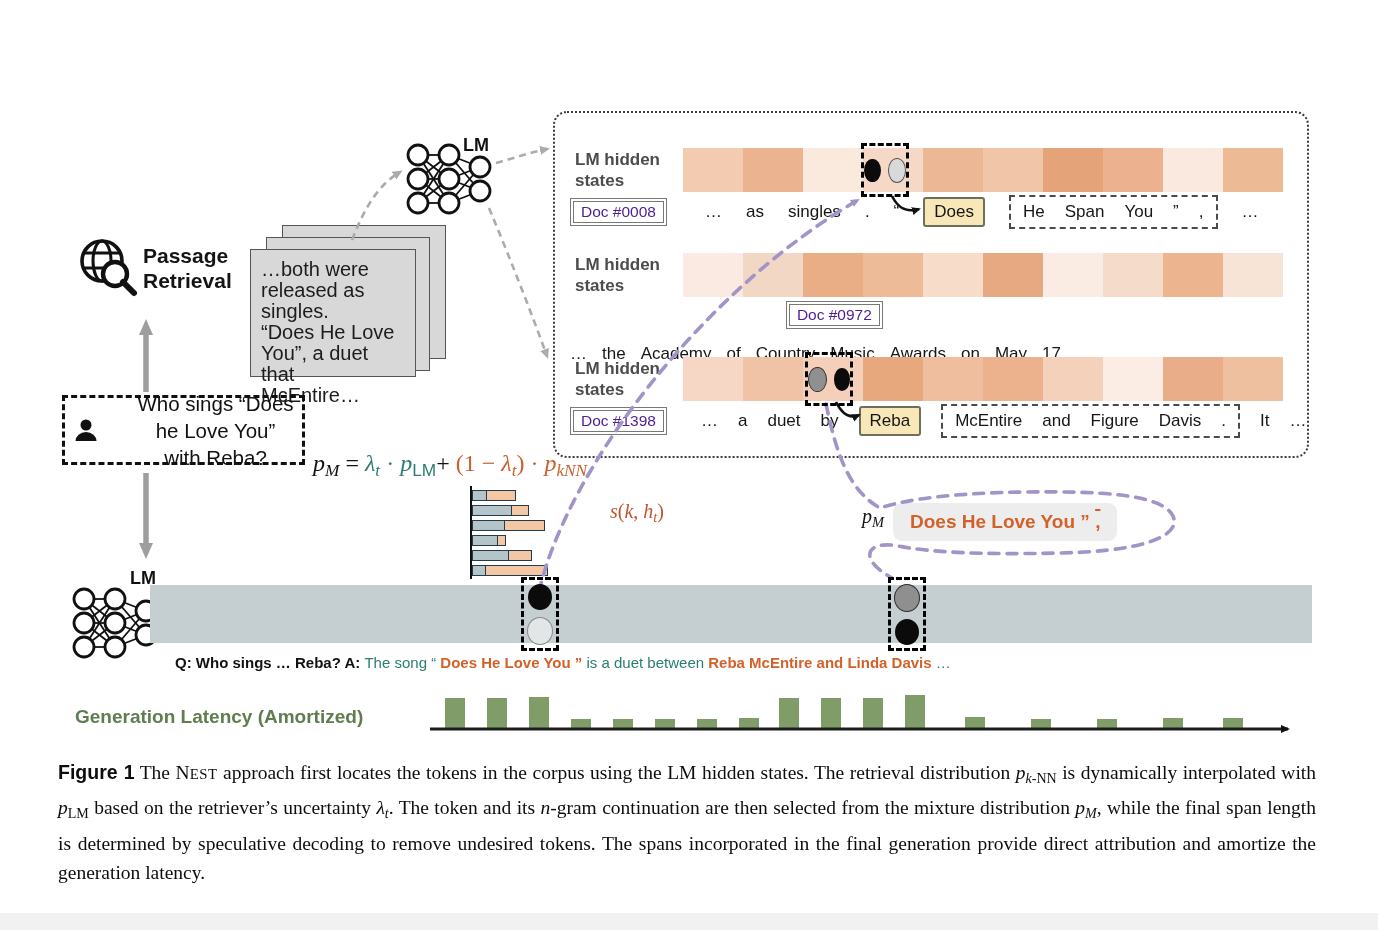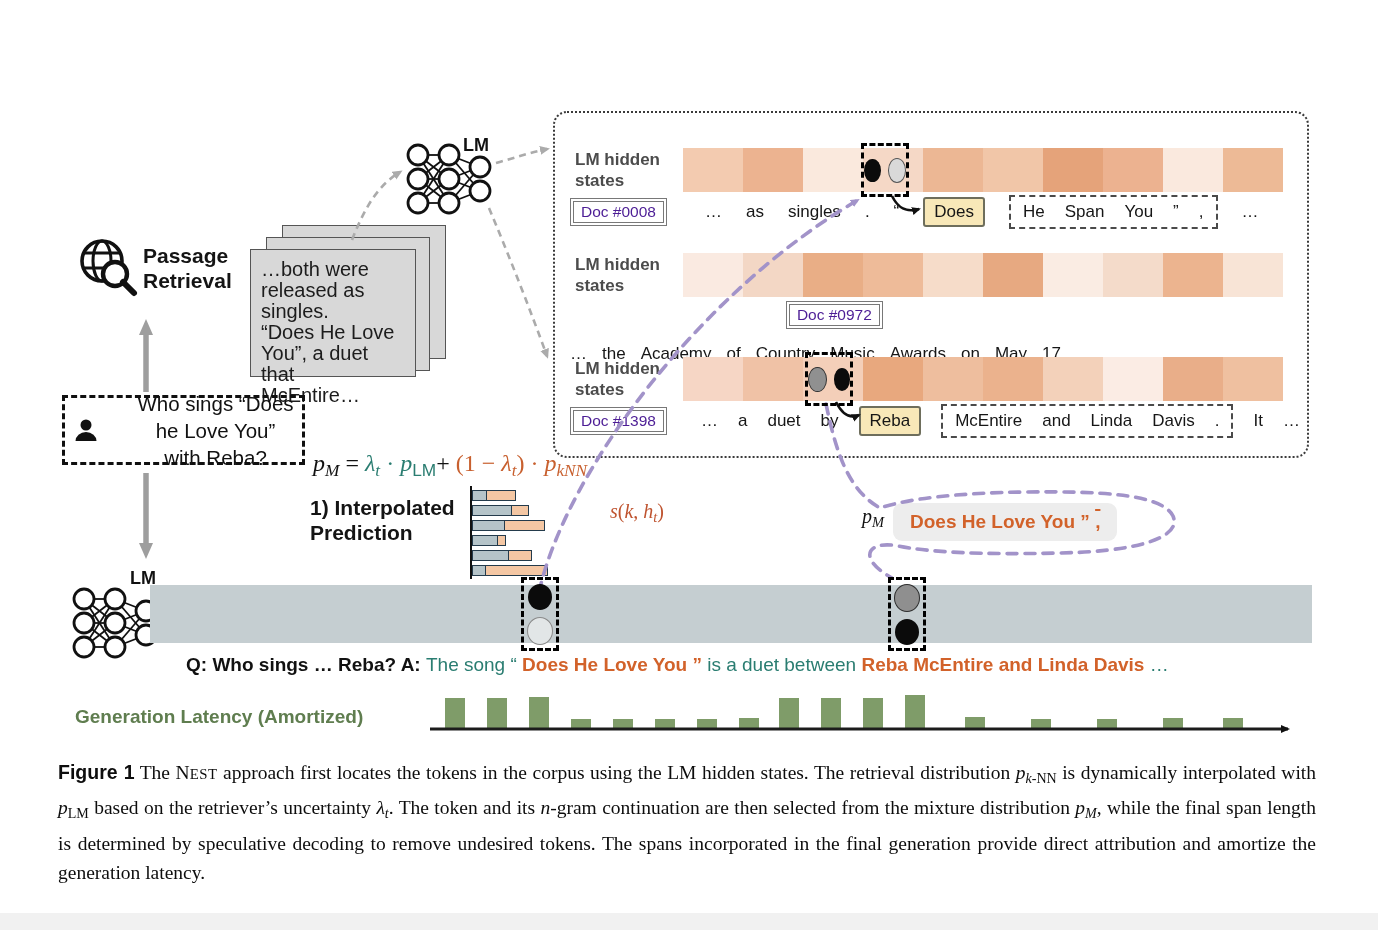--- a/index.html
+++ b/index.html
@@ -58,21 +58,21 @@
   #span-title .tb{font-weight:bold;}
 
   
   #decoder-bar{left:150px;top:585px;width:1162px;height:58px;background:#c5ced1;}
   .bar-dotbox{position:absolute;width:38px;height:74px;border:3px dashed #000;top:577px;
               display:flex;flex-direction:column;align-items:center;justify-content:center;gap:7px;z-index:6;box-sizing:border-box;}
   .bdot{width:24px;height:26px;border-radius:50%;}
   .bdot.black{background:#0b0b0b;}
   .bdot.light{background:#e2e6e7;border:1px solid #8a8a8a;}
   .bdot.gray{background:#8f8f8f;border:1.5px solid #2e2e2e;}
-  #qa-line{left:175px;top:654px;font-size:19px;white-space:nowrap;margin-left:11px;}
+  #qa-line{left:175px;top:654px;font-size:15px;white-space:nowrap;}
   #qa-line .qb{font-weight:bold;color:#111;}
   #qa-line .ob{font-weight:bold;color:#d2622a;}
   #latency-label{left:75px;top:706px;font-size:19px;font-weight:bold;color:#5f7d4f;}
   #lbars{left:0;top:693px;width:1378px;height:36px;}
   .lbar{position:absolute;bottom:0;width:20px;background:#7f9c69;}
 
   
   #caption{left:58px;top:758px;width:1258px;font-family:"Liberation Serif",serif;
            font-size:19.5px;line-height:29.5px;color:#0d0d0d;text-align:justify;}
   #caption .figbold{font-family:"Liberation Sans",sans-serif;font-weight:bold;}
@@ -276,32 +276,30 @@
     <span class="docid">Doc #1398</span>
     <span class="toks" style="display:flex;align-items:center;gap:20px;">
         <span class="tok">…</span>
         <span class="tok">a</span>
         <span class="tok">duet</span>
         <span class="tok">by</span>
         <span class="tok hl">Reba</span>
         <span class="tok-grp g20">
           <span class="tok">McEntire</span>
           <span class="tok">and</span>
-          <span class="tok">Linda</span>
+          <span class="tok">Figure</span>
           <span class="tok">Davis</span>
           <span class="tok">.</span>
         </span>
         <span class="tok">It</span>
         <span class="tok">…</span>
       </span>
   </div>
 
   <div id="formula" class="abs"><span class="mi">p</span><span class="mi ms">M</span><span class="mr"> = </span><span class="mi teal">λ</span><span class="mi ms teal">t</span><span class="mr teal"> · </span><span class="mi teal">p</span><span class="ms teal">LM</span><span class="mr">+ </span><span class="mr orange">(1 − </span><span class="mi orange">λ</span><span class="mi ms orange">t</span><span class="mr orange">) · </span><span class="mi orange">p</span><span class="mi ms orange">kNN</span></div>
-  <div id="step1-label" class="abs big-label pre">1) Interpolated
-Prediction</div>
   <div id="ibar-axis" class="abs"></div>
   <div id="ibars" class="abs">
       <div class="irow">
         <div class="iseg g" style="width: 14px;"></div>
         <div class="iseg o" style="width: 30px;"></div>
       </div>
       <div class="irow">
         <div class="iseg g" style="width: 39px;"></div>
         <div class="iseg o" style="width: 18px;"></div>
       </div>

